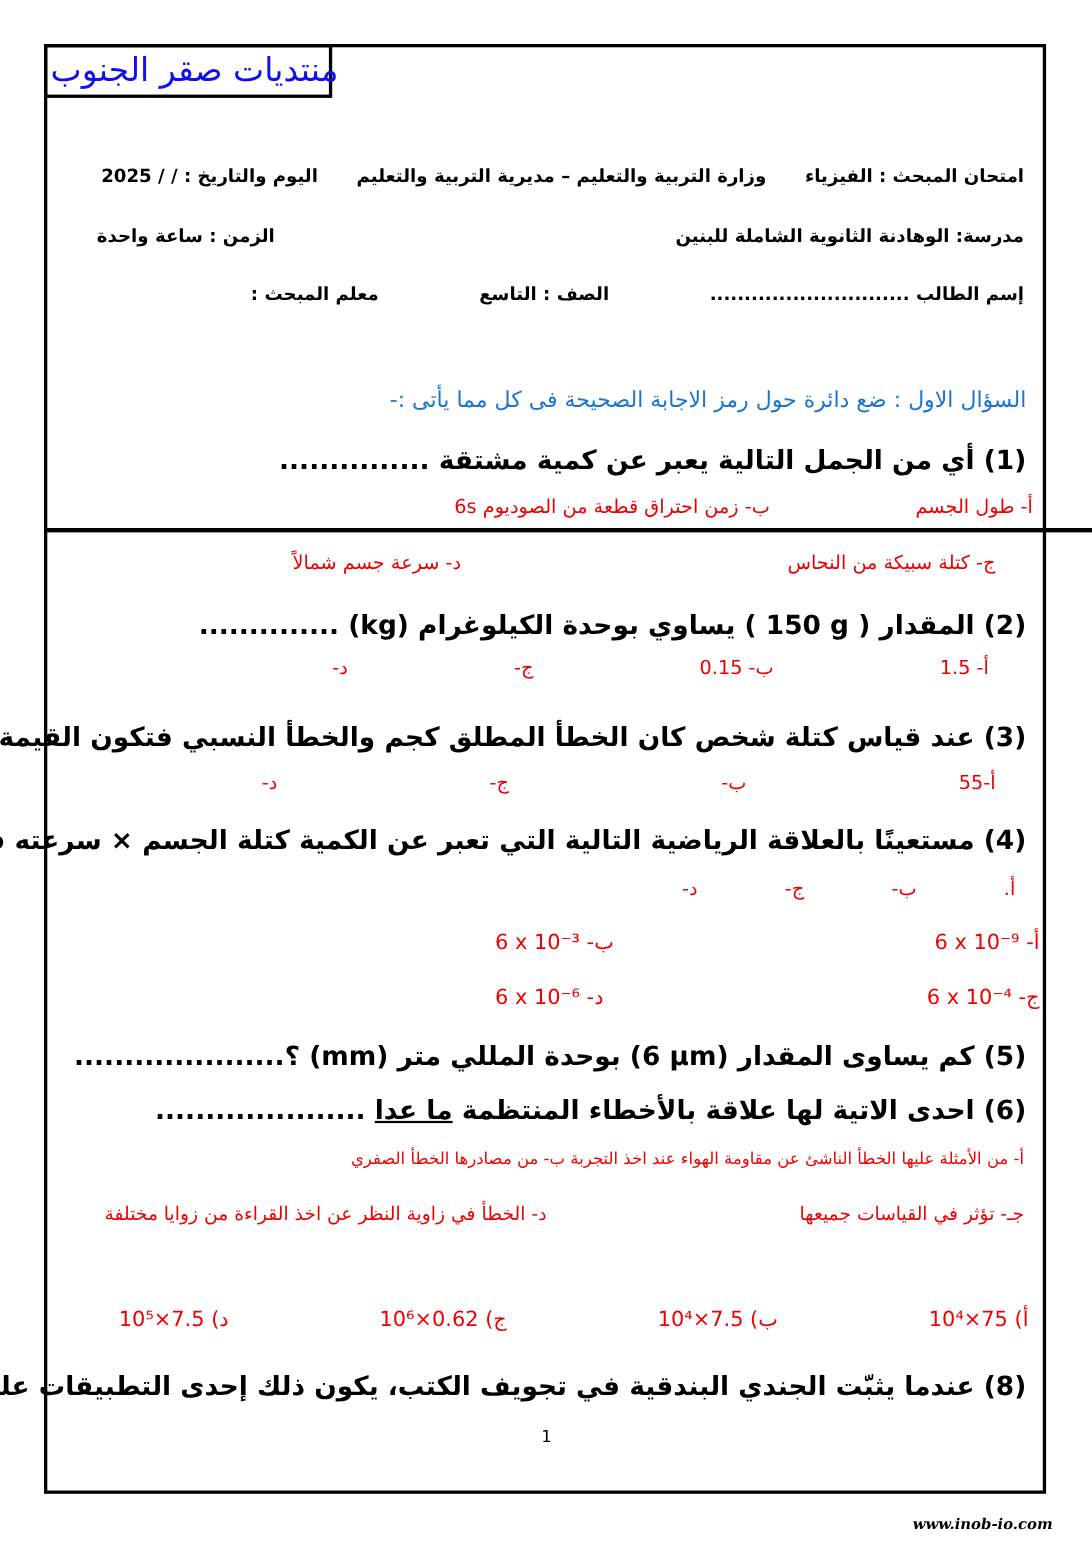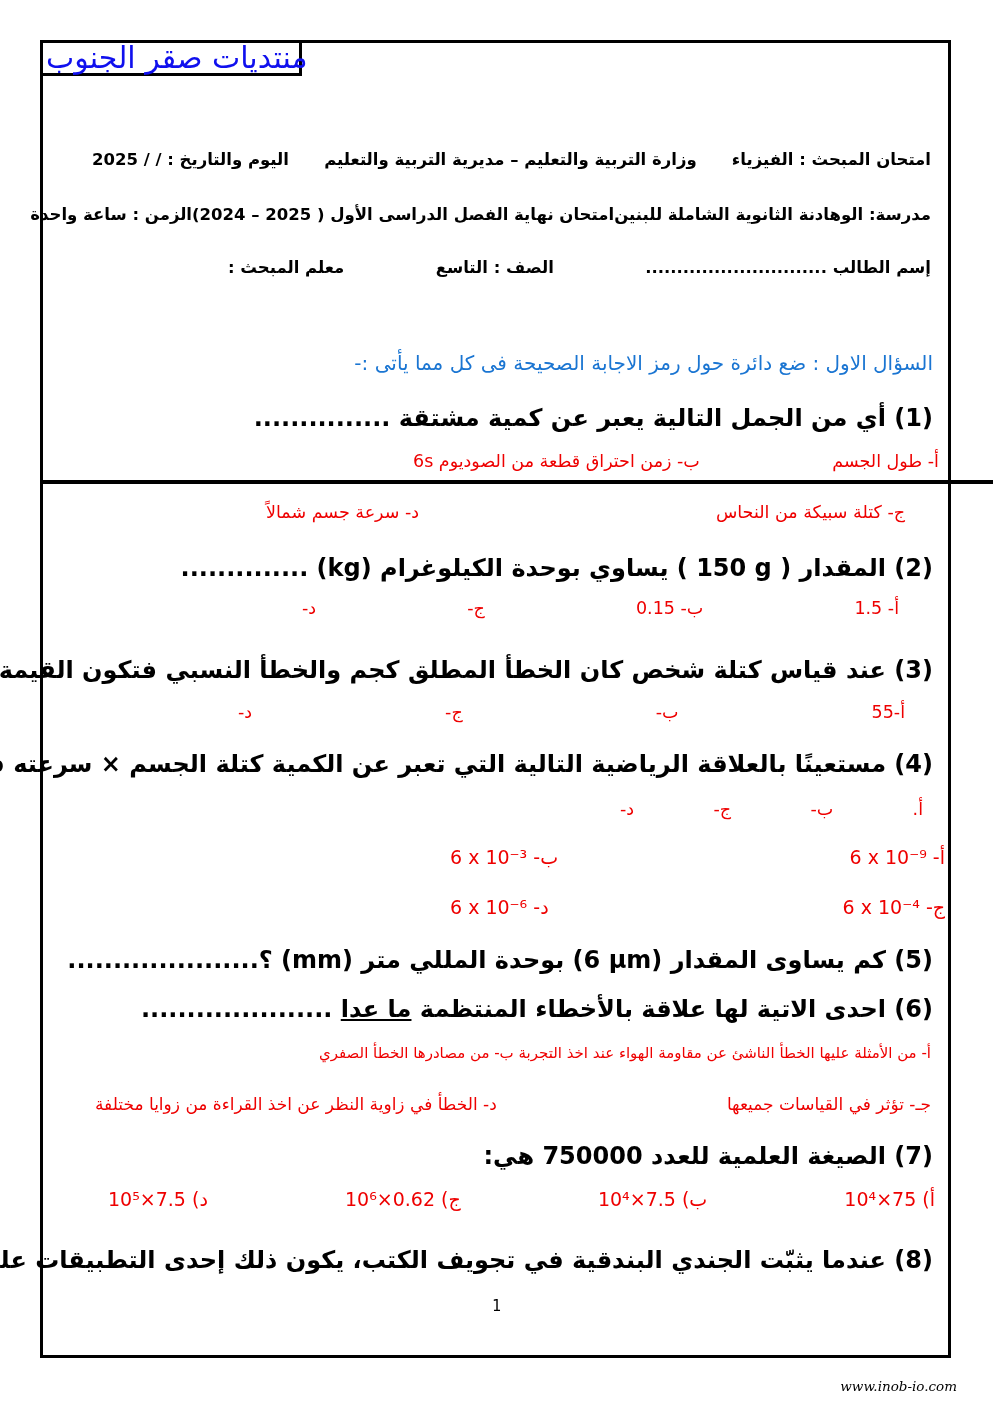--- a/index.html
+++ b/index.html
@@ -1,58 +1,54 @@
 <!DOCTYPE html>
 <html lang="ar"><head>
 <meta charset="utf-8">
 <style>
   html,body{margin:0;padding:0;background:#fff;}
   .page{position:relative;width:993px;height:1404px;background:#ffffff;overflow:hidden;
         font-family:"DejaVu Sans",sans-serif;color:#000;}
   .abs{position:absolute;}
   .page-border{left:40px;top:40px;width:911px;height:1318px;border:3px solid #000;box-sizing:border-box;}
-  .logo-box{left:40px;top:40px;width:262px;height:36px;border:3px solid #000;box-sizing:border-box;
+  .logo-box{left:40px;top:40px;width:262px;height:49px;border:3px solid #000;box-sizing:border-box;
             display:flex;align-items:center;padding:0 3px;white-space:nowrap;overflow:visible;}
   .logo-box span{font-size:30px;color:#1010EE;line-height:1;}
   .hrow{display:flex;justify-content:space-between;direction:rtl;font-weight:bold;font-size:16.5px;
         white-space:nowrap;}
   .line{direction:rtl;font-weight:bold;font-size:24px;white-space:nowrap;}
   .title-blue{direction:rtl;color:#1A75D2;font-size:20px;font-weight:normal;white-space:nowrap;margin-left:31px;}
   .opts{display:flex;justify-content:space-between;direction:rtl;color:#EE0000;font-size:17.5px;
         font-weight:normal;white-space:nowrap;}
   .optline{direction:rtl;color:#EE0000;font-size:15px;font-weight:normal;white-space:nowrap;margin-left:16px;}
   .divider{left:40px;right:0;height:4px;background:#000;}
   .sci{font-size:19px;}
   .underl{text-decoration:underline;font-weight:bold;}
   .pagenum{left:0;right:0;text-align:center;font-size:15px;font-family:"DejaVu Sans Mono",monospace;}
-  .watermark{right:36px;font-size:13.5px;font-weight:normal;font-style:italic;font-family:"DejaVu Serif",serif;text-align:right;}
+  .watermark{right:36px;font-size:13.5px;font-weight:bold;font-style:italic;font-family:"DejaVu Serif",serif;text-align:right;}
 </style>
 </head>
 <body>
 
 <div class="page">
 
   <div class="abs page-border"></div>
 
   <div class="abs logo-box">
     <span>منتديات صقر الجنوب</span>
   </div>
 
   <div class="abs hrow" style="top:150px;right:62px;left:92px;">
     <span>امتحان المبحث : الفيزياء</span>
     <span>وزارة التربية والتعليم – مديرية التربية والتعليم</span>
     <span>اليوم والتاريخ :  /   /  2025</span>
   </div>
 
   <div class="abs hrow" style="top:205px;right:62px;left:88px;">
     <span>مدرسة:  الوهادنة الثانوية الشاملة للبنين</span>
-    <span>
-      <span>امتحان نهاية الفصل الدراسى الأول</span>
-      <span dir="ltr">(2024 – 2025  )</span>
-    </span>
     <span>الزمن : ساعة واحدة</span>
   </div>
 
   <div class="abs hrow" style="top:258px;right:62px;left:228px;">
     <span>إسم الطالب .............................</span>
     <span>الصف : التاسع</span>
     <span>معلم المبحث :</span>
   </div>
 
   <div class="abs title-blue" style="top:351px;right:60px;">السؤال الاول  : ضع دائرة حول رمز الاجابة الصحيحة فى كل مما يأتى :-</div>
@@ -132,21 +128,20 @@
     <span>(6) احدى الاتية لها علاقة بالأخطاء المنتظمة</span>
     <span class="underl">ما عدا</span>
     <span>.....................</span>
   </div>
   <div class="abs optline" style="top:1044px;right:62px;">أ- من الأمثلة عليها الخطأ الناشئ عن مقاومة الهواء عند اخذ التجربة   ب-  من مصادرها الخطأ الصفري</div>
   <div class="abs opts" style="top:1094px;right:62px;left:95px;font-size:17px;">
     <span>جـ- تؤثر في القياسات جميعها</span>
     <span>د-   الخطأ في زاوية النظر عن اخذ القراءة من زوايا مختلفة</span>
   </div>
 
-  <div class="abs line" style="top:1142px;right:60px;">(7) الصيغة العلمية للعدد 750000 هي:</div>
   <div class="abs opts sci" style="top:1188px;right:58px;left:108px;">
     <span>أ) 75×10⁴</span>
     <span>ب) 7.5×10⁴</span>
     <span>ج) 0.62×10⁶</span>
     <span>د) 7.5×10⁵</span>
   </div>
 
   <div class="abs line" style="top:1246px;right:60px;">(8) عندما يثبّت الجندي البندقية في تجويف الكتب، يكون ذلك إحدى التطبيقات على ...........</div>
 
   <div class="abs pagenum" style="top:1297px;">1</div>

